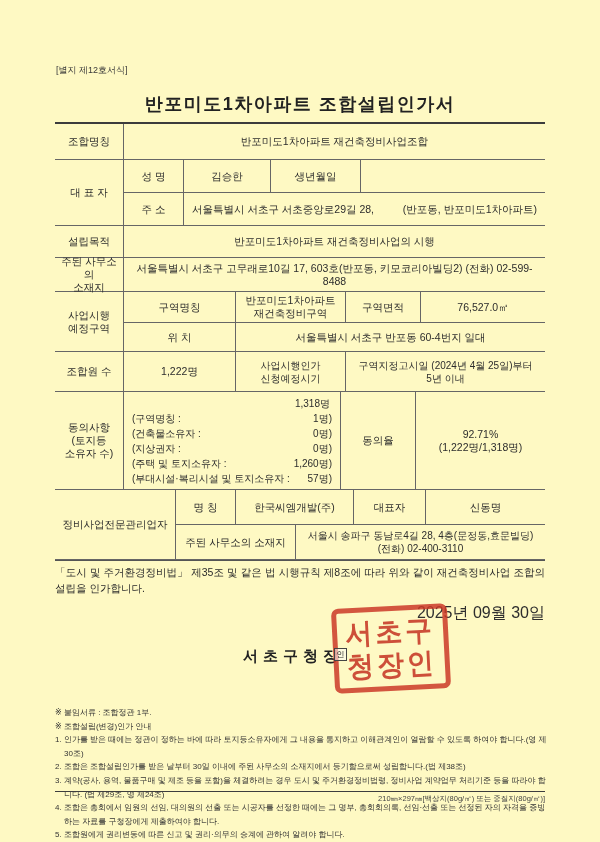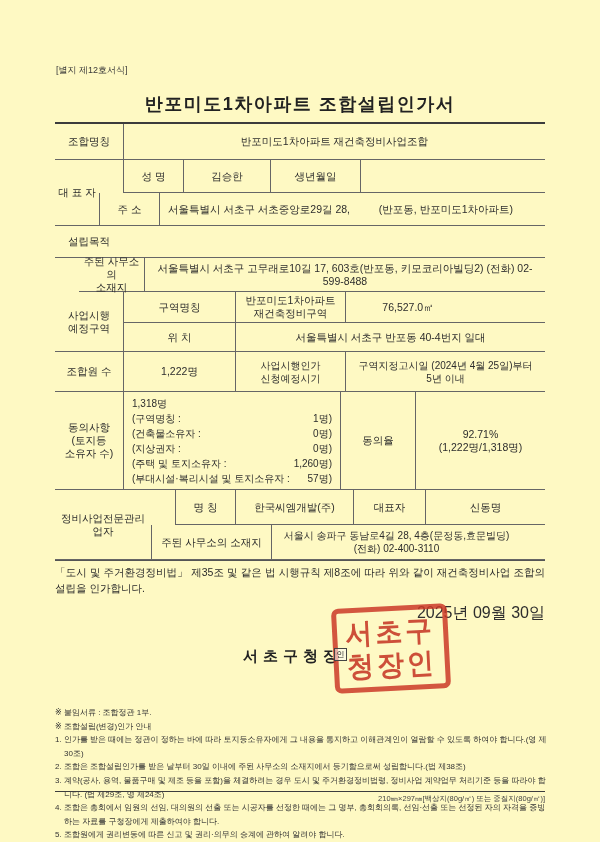--- a/index.html
+++ b/index.html
@@ -34,21 +34,21 @@
     display:flex; align-items:center; justify-content:center; text-align:center;
     padding:2px 3px; line-height:13px;
   }
   .group-right { flex:1; display:flex; flex-direction:column; }
   .group-right .trow { flex:1; }
   .group-right .trow .cell:first-child { border-left:1px solid #666; }
   .pre { white-space:pre-line; }
   .between { justify-content:space-between; text-align:left; padding:2px 8px; }
   .consent-cell { display:block; padding:4px 8px 3px 8px; font-size:10px; line-height:15px; border-left:1px solid #666; }
   .consent-line { display:flex; justify-content:space-between; }
-  .consent-total { text-align:left; padding-right:2px; }
+  .consent-total { text-align:right; padding-right:2px; }
   
   .paragraph {
     position:absolute; top:564px; left:55px; width:490px;
     font-size:10.5px; line-height:16px; text-align:justify; color:#2b2b2b;
   }
   .date-line { position:absolute; top:603px; left:55px; width:490px; text-align:right; font-size:16px; }
   .signer {
     position:absolute; top:647px; left:243px; font-size:15px; font-weight:700;
     letter-spacing:5px; color:#222;
   }
@@ -73,21 +73,21 @@
   .notes .item { text-indent:-9px; padding-left:9px; }
   .bottom-rule { position:absolute; top:791px; left:55px; width:490px; border-top:1.5px solid #3d3d3d; }
   .paper-note { position:absolute; top:794px; left:55px; width:490px; text-align:right; font-size:7.5px; color:#444; }
 
   
   .w68{width:68px;} .w60{width:60px;} .w87{width:87px;} .w90{width:90px;} .w185{width:185px;}
   .w362{width:362px;} .w422{width:422px;} .w112{width:112px;} .w110{width:110px;}
   .w75{width:75px;} .w125{width:125px;} .w310{width:310px;} .w200{width:200px;}
   .w217{width:217px;} .w130{width:130px;} .w120{width:120px;} .w118{width:118px;}
   .w72{width:72px;} .w250{width:250px;}
-  .h36{height:36px;} .h34{height:34px;margin-left:24px;} .h32{height:32px;} .h28{height:28px;}
+  .h36{height:36px;} .h34{height:34px;} .h32{height:32px;} .h28{height:28px;}
   .h40{height:40px;} .h98{height:98px;} .h66{height:66px;} .h70{height:70px;}
 </style>
 </head>
 <body>
 
 <div class="page">
 
   <div class="form-note">[별지 제12호서식]</div>
   <div class="title">반포미도1차아파트 조합설립인가서</div>
 
@@ -112,40 +112,42 @@
           <div class="cell w362 between">
             <span>서울특별시 서초구 서초중앙로29길 28,</span>
             <span>(반포동, 반포미도1차아파트)</span>
           </div>
         </div>
       </div>
     </div>
 
     <div class="trow h32">
       <div class="cell w68">설립목적</div>
+      <div class="cell w422">반포미도1차아파트 재건축정비사업의 시행</div>
     </div>
 
     <div class="trow h34">
       <div class="cell w68 pre">주된 사무소의
 소재지</div>
       <div class="cell w422">서울특별시 서초구 고무래로10길 17, 603호(반포동, 키모코리아빌딩2) (전화) 02-599-8488</div>
     </div>
 
     <div class="group" style="height:60px;">
       <div class="group-label w68 pre">사업시행
 예정구역</div>
       <div class="group-right">
         <div class="trow h32">
           <div class="cell w112">구역명칭</div>
           <div class="cell w110">반포미도1차아파트 재건축정비구역</div>
+          <div class="cell w75">구역면적</div>
           <div class="cell w125">76,527.0㎡</div>
         </div>
         <div class="trow h28" style="border-bottom:none;">
           <div class="cell w112">위  치</div>
-          <div class="cell w310">서울특별시 서초구 반포동 40-4번지 일대</div>
+          <div class="cell w310">서울특별시 서초구 반포동 60-4번지 일대</div>
         </div>
       </div>
     </div>
 
     <div class="trow h40">
       <div class="cell w68">조합원 수</div>
       <div class="cell w112">1,222명</div>
       <div class="cell w110 pre" style="font-size:10px;">사업시행인가
 신청예정시기</div>
       <div class="cell w200 pre" style="font-size:10px;">구역지정고시일 (2024년 4월 25일)부터

